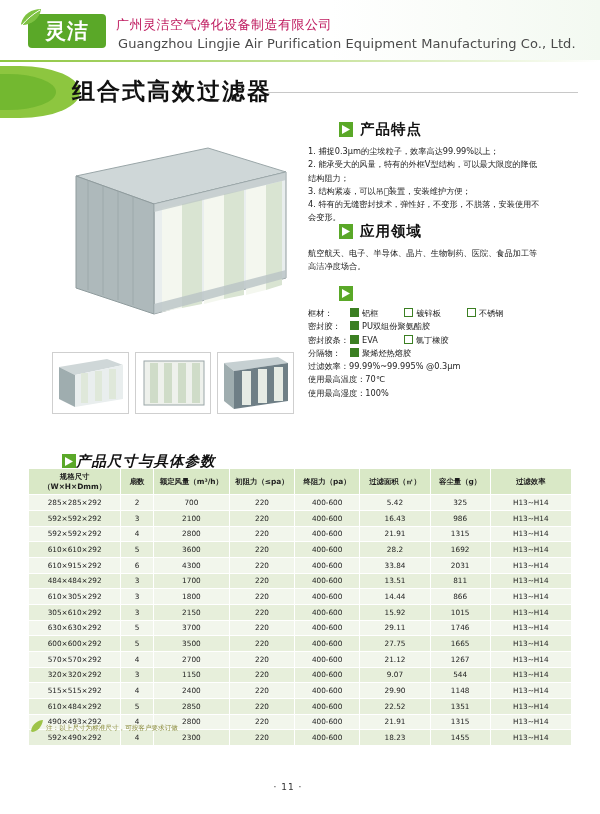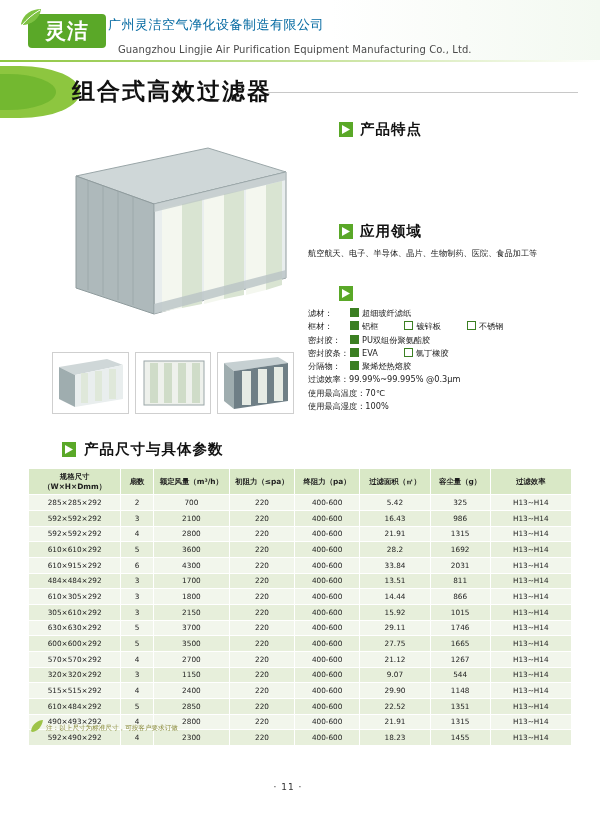--- a/index.html
+++ b/index.html
@@ -25,26 +25,26 @@
   }
   .logo-text{
     color:#ffffff;font-size:21px;font-weight:bold;letter-spacing:1px;
     font-family:"DejaVu Sans","Liberation Sans",sans-serif;
     text-align:center;
   }
   .logo-leaf{
     position:absolute;left:20px;top:8px;width:22px;height:18px;
   }
   .company-cn{
-    position:absolute;left:108px;top:16px;
-    font-size:13px;color:#0369a1;letter-spacing:.5px;
+    position:absolute;left:116px;top:16px;
+    font-size:13px;color:#be185d;letter-spacing:.5px;
   }
   .company-en{
     position:absolute;left:118px;top:36px;
-    font-size:10px;color:#4a4a4a;letter-spacing:.1px;margin-top:8px;
+    font-size:13px;color:#4a4a4a;letter-spacing:.1px;
   }
   .header-rule{
     position:absolute;left:0;top:60px;width:600px;height:2px;
     background:linear-gradient(90deg,#8dc63f 0%,#cfe6a9 60%,#ffffff 100%);
   }
   
   .title-band{
     position:absolute;left:0;top:72px;width:600px;height:38px;
   }
   .title-arc{
@@ -94,21 +94,21 @@
   .mat-row{display:flex;align-items:center;}
   .mat-lbl{width:42px;flex:0 0 auto;}
   .chk{
     display:inline-block;width:7px;height:7px;margin-right:3px;
     border:1px solid #3b7f22;position:relative;top:1px;
   }
   .chk.f{background:#3b7f22;}
   .mat-item{margin-right:26px;white-space:nowrap;}
   
   .tbl-head{
-    position:absolute;left:62px;top:440px;display:flex;align-items:center;gap:8px;
+    position:absolute;left:62px;top:452px;display:flex;align-items:center;font-style:italic;
   }
   .tbl-title{font-size:14.5px;font-weight:bold;color:#111;letter-spacing:1px;}
   table{
     position:absolute;left:28px;top:468px;width:544px;
     border-collapse:collapse;font-size:7.3px;color:#222;
   }
   thead th{
     background:#d9e8c6;border:1px solid #ffffff;
     padding:3px 2px;font-weight:bold;font-size:7.4px;color:#1d1d1d;
     text-align:center;line-height:1.3;
@@ -230,48 +230,53 @@
 </div>
 
 <div class="sec" style="top:120px;">
   <div class="sec-head">
     <svg class="arrow" viewBox="0 0 14 15">
       <rect x="0" y="0" width="14" height="15" fill="#5aa828"></rect>
       <polygon points="3,3 11,7.5 3,12" fill="#ffffff"></polygon>
     </svg>
     <span class="sec-title">产品特点</span>
   </div>
+  <div class="sec-body">
+    <div class="ln">1. 捕捉0.3μm的尘埃粒子，效率高达99.99%以上；</div>
+    <div class="ln">2. 能承受大的风量，特有的外框V型结构，可以最大限度的降低</div>
+    <div class="ln">   结构阻力；</div>
+    <div class="ln">3. 结构紧凑，可以吊装ْ装置，安装维护方便；</div>
+    <div class="ln">4. 特有的无缝密封技术，弹性好，不变形，不脱落，安装使用不</div>
+    <div class="ln">   会变形。</div>
+  </div>
 </div>
 
 <div class="sec" style="top:222px;">
   <div class="sec-head">
     <svg class="arrow" viewBox="0 0 14 15">
       <rect x="0" y="0" width="14" height="15" fill="#5aa828"></rect>
       <polygon points="3,3 11,7.5 3,12" fill="#ffffff"></polygon>
     </svg>
     <span class="sec-title">应用领域</span>
   </div>
   <div class="sec-body">
     <div class="ln">航空航天、电子、半导体、晶片、生物制药、医院、食品加工等</div>
+    <div class="ln">高洁净度场合。</div>
   </div>
 </div>
 
 <div class="sec" style="top:286px;">
   <div class="sec-head">
     <svg class="arrow" viewBox="0 0 14 15">
       <rect x="0" y="0" width="14" height="15" fill="#5aa828"></rect>
       <polygon points="3,3 11,7.5 3,12" fill="#ffffff"></polygon>
     </svg>
   </div>
   <div class="sec-body">
 
-    <div class="mat-row">
-      <span class="mat-lbl">滤材：</span>
-      <span class="mat-item"><i class="chk f"></i><span>超细玻纤滤纸</span></span>
-    </div>
 
     <div class="mat-row">
       <span class="mat-lbl">框材：</span>
       <span class="mat-item"><i class="chk f"></i><span>铝框</span></span>
       <span class="mat-item"><i class="chk"></i><span>镀锌板</span></span>
       <span class="mat-item"><i class="chk"></i><span>不锈钢</span></span>
     </div>
 
     <div class="mat-row">
       <span class="mat-lbl">密封胶：</span>

